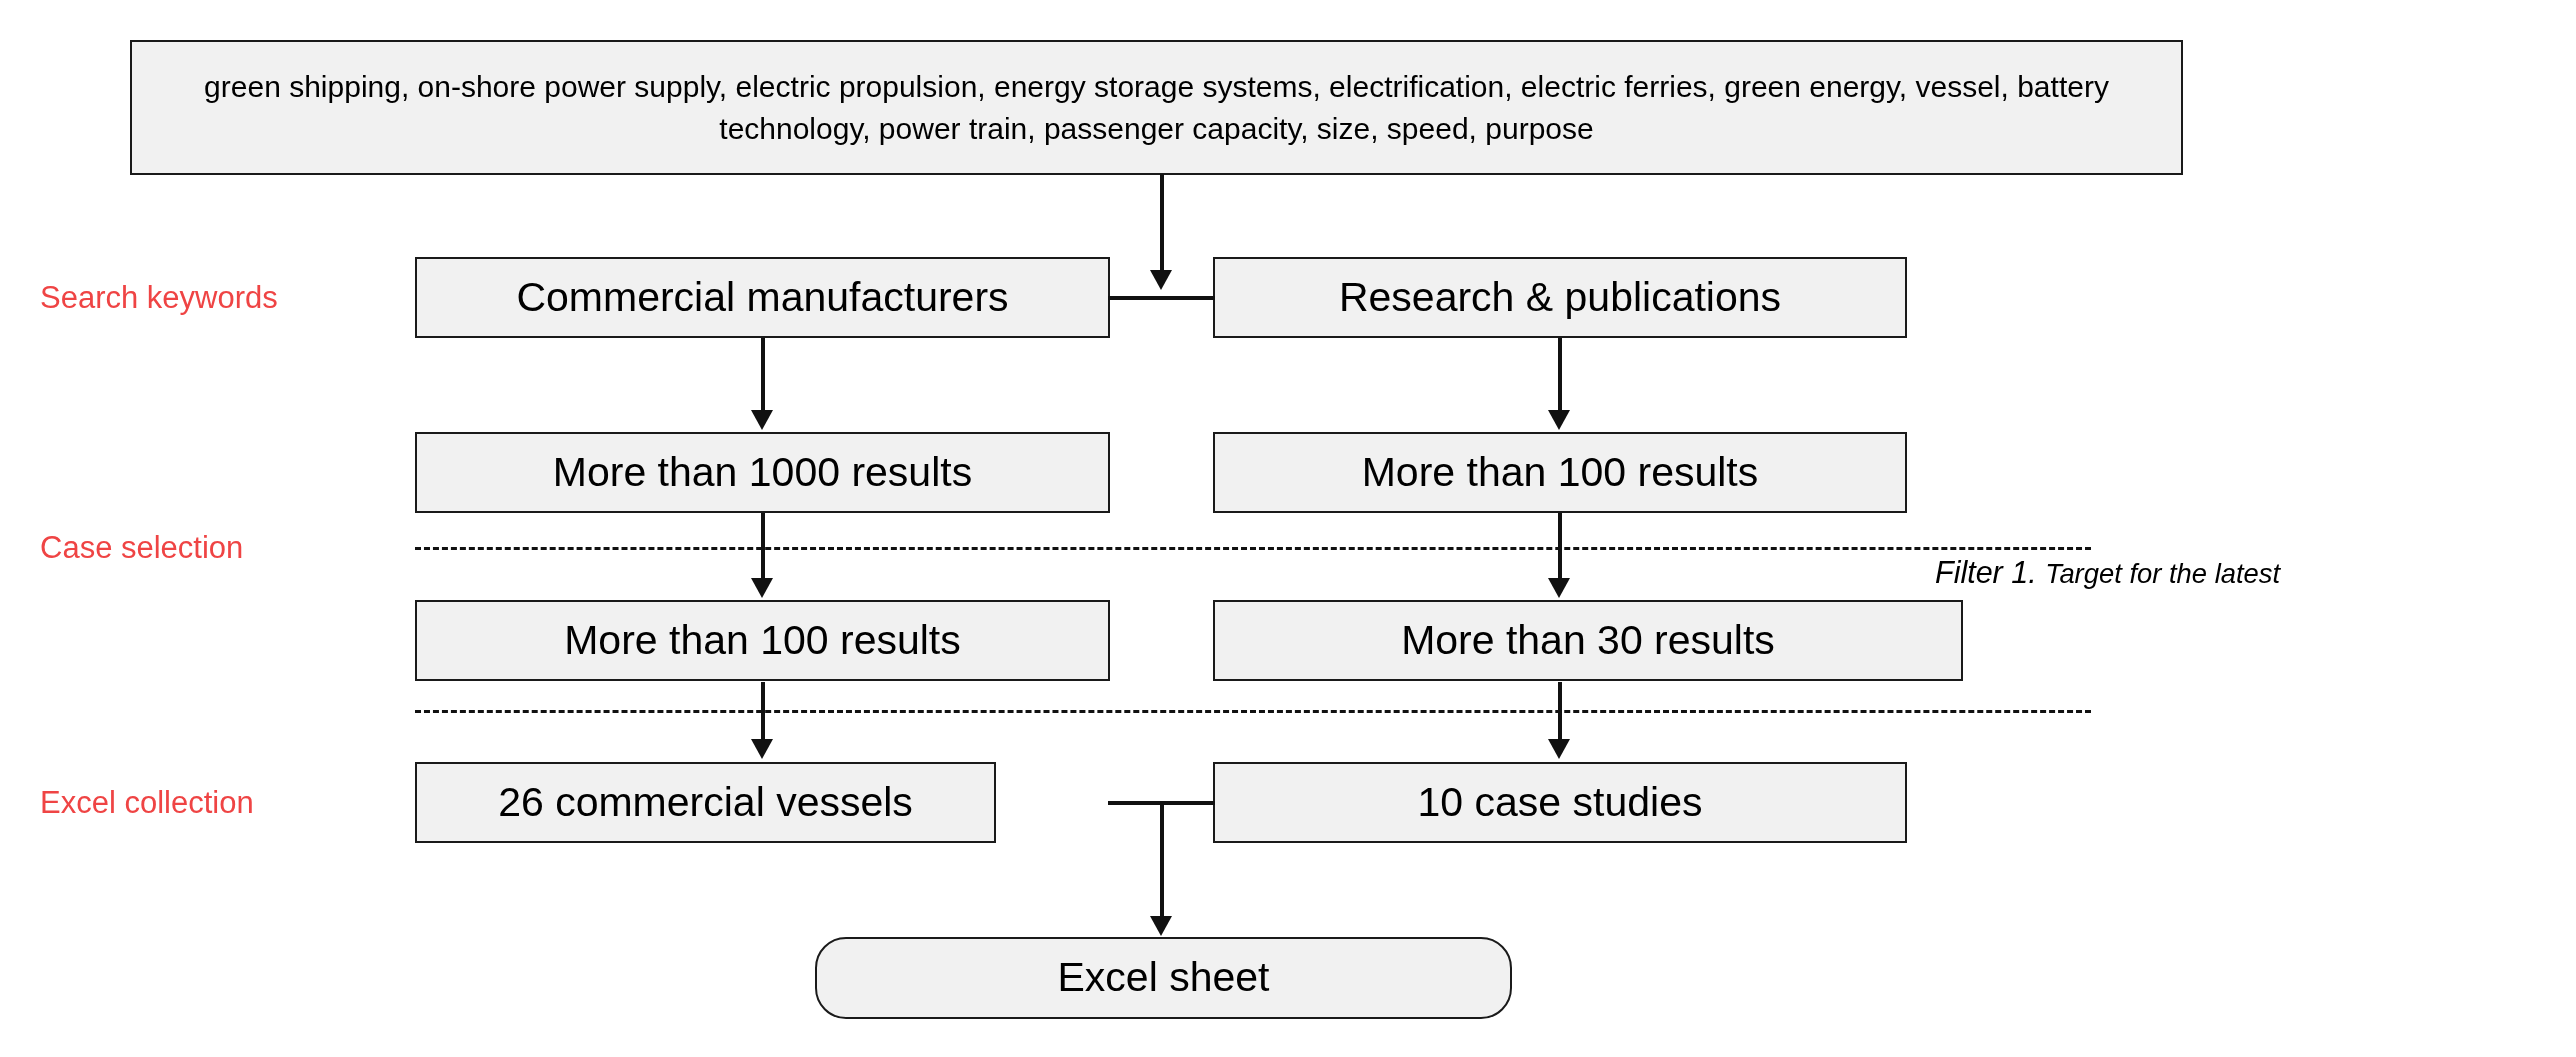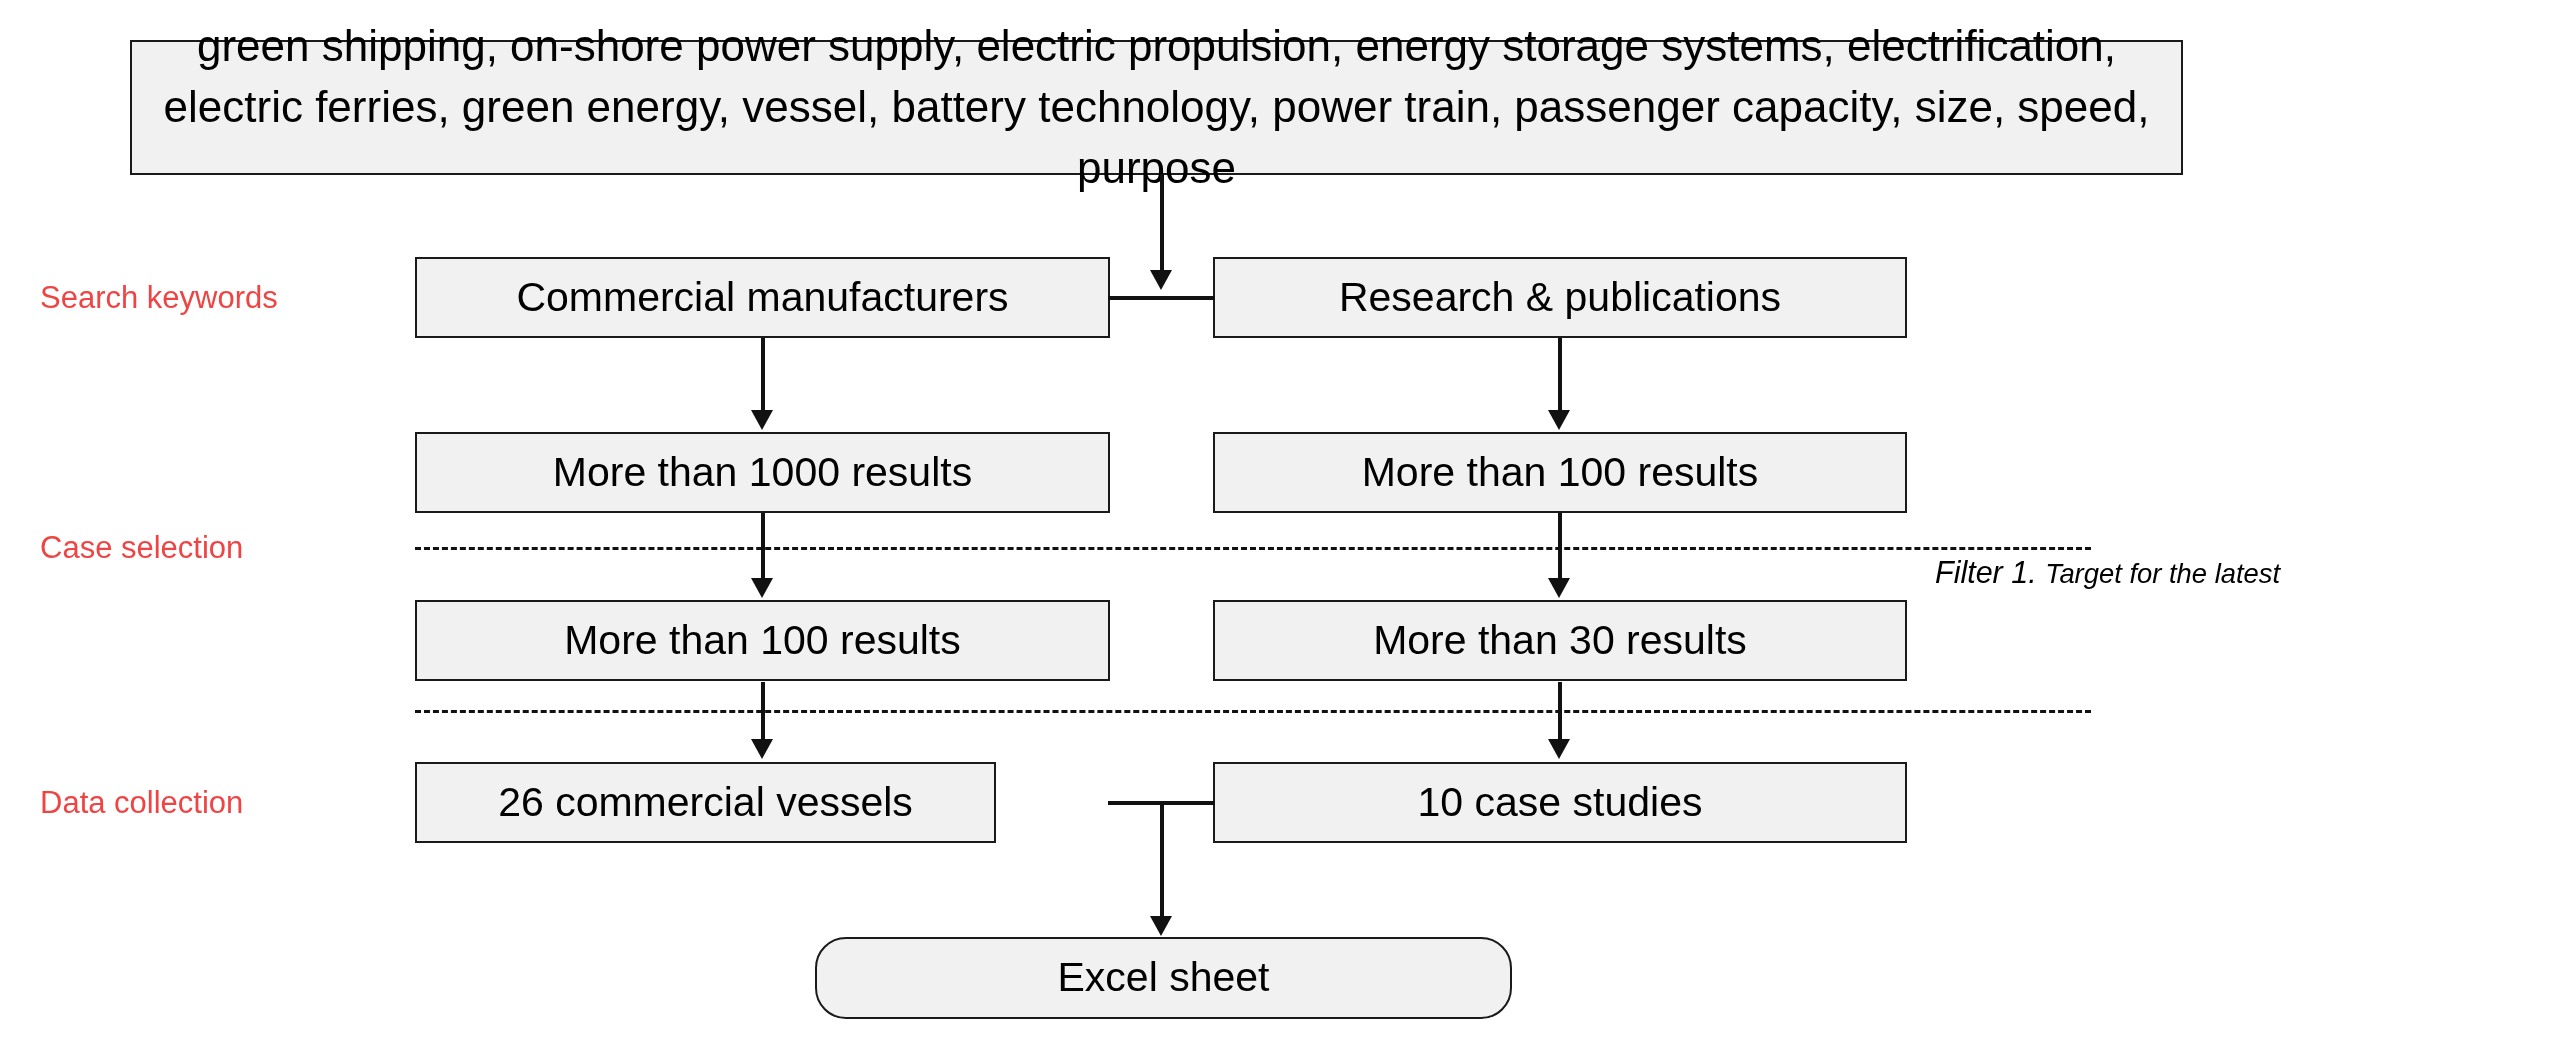--- a/index.html
+++ b/index.html
@@ -28,21 +28,21 @@
     display: flex;
     align-items: center;
     justify-content: center;
     text-align: center;
     font-size: 41px;
     line-height: 1.30;
     color: #000000;
     padding: 3px 11px;
   }
   .box.keywords {
-    font-size: 44px;
+    font-size: 30px;
     line-height: 1.38;
     padding: 7.6px 20px;
   }
 
   
   .stage-label {
     position: absolute;
     font-size: 31px;
     color: #ef4444;
     white-space: nowrap;
@@ -101,21 +101,21 @@
     <span>green shipping, on-shore power supply, electric propulsion, energy storage systems, electrification, electric ferries, green energy, vessel, battery technology, power train, passenger capacity, size, speed, purpose</span>
   </div>
 
   <div class="vline" style="left:1160px; top:174px; height:99px;"></div>
   <div class="arrowhead" style="left:1150px; top:270px;"></div>
 
   <div class="stage-label" style="left:40px; top:280px;">Search keywords</div>
 
   <div class="stage-label" style="left:40px; top:530px;">Case selection</div>
 
-  <div class="stage-label" style="left:40px; top:785px;">Data collection</div>
+  <div class="stage-label" style="left:40px; top:785px;">Excel collection</div>
 
   <div class="box" style="left:415px; top:257px; width:695px; height:81px;">
     <span>Commercial manufacturers</span>
   </div>
 
   <div class="box" style="left:1213px; top:257px; width:694px; height:81px;">
     <span>Research &amp; publications</span>
   </div>
 
   <div class="hline" style="left:1108px; top:296px; width:107px;"></div>
@@ -144,21 +144,21 @@
 
   <div class="filter-note" style="left:1935px; top:555px; white-space:nowrap;font-style:italic;">
     <span class="filter-head">Filter 1. </span>
     <span class="filter-body">Target for the latest</span>
   </div>
 
   <div class="box" style="left:415px; top:600px; width:695px; height:81px;">
     <span>More than 100 results</span>
   </div>
 
-  <div class="box" style="left:1213px; top:600px; width:694px; height:81px;">
+  <div class="box" style="left:1213px; top:600px; width:750px; height:81px;">
     <span>More than 30 results</span>
   </div>
 
   <div class="vline" style="left:761px; top:682px; height:59px;"></div>
   <div class="arrowhead" style="left:751px; top:739px;"></div>
 
   <div class="vline" style="left:1558px; top:682px; height:59px;"></div>
   <div class="arrowhead" style="left:1548px; top:739px;"></div>
 
   <div class="dashed" style="left:415px; top:710px; width:1676px;"></div>

